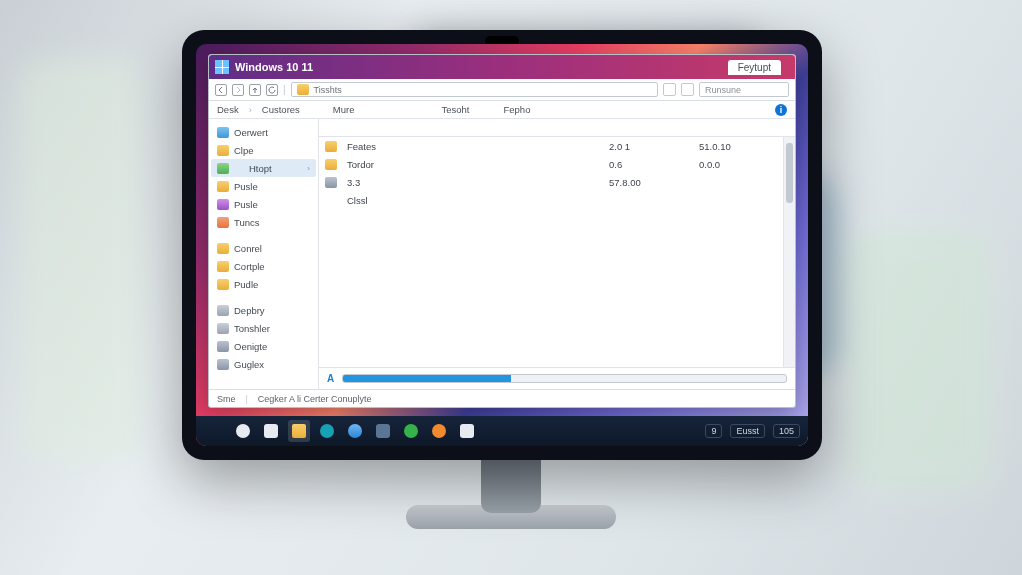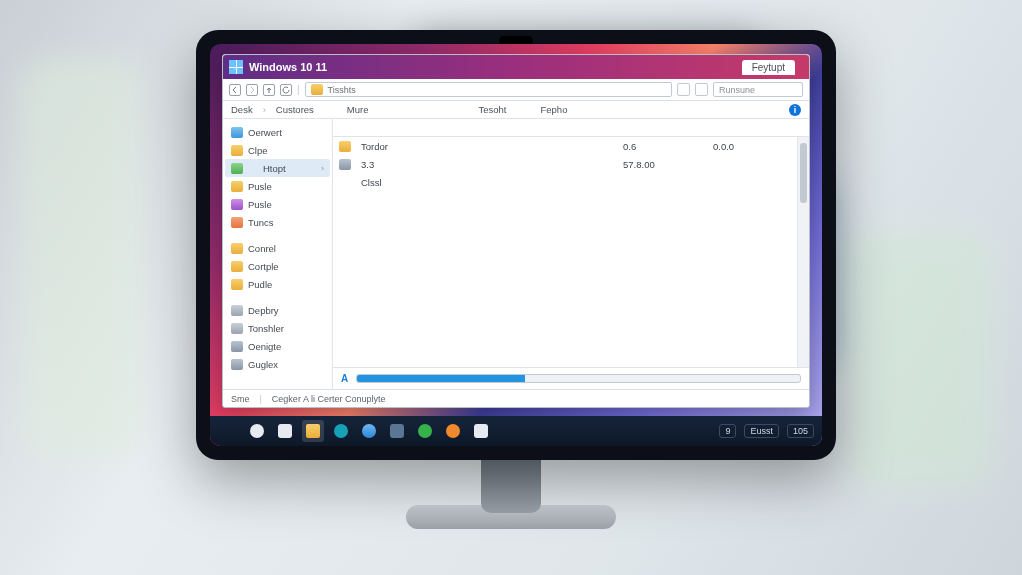--- a/index.html
+++ b/index.html
@@ -11,21 +11,21 @@
   
   .blur-blobs { position:absolute; inset:0; filter:blur(14px); opacity:.5; }
   .blur-blobs div { position:absolute; border-radius:30px; }
   .bb1{left:2%;top:10%;width:12%;height:70%;background:#dfeedd;}
   .bb2{right:3%;top:40%;width:14%;height:45%;background:#cfe8d3;}
   .bb3{right:18%;top:30%;width:10%;height:35%;background:#7aa3bd;}
   .bb4{left:40%;top:5%;width:35%;height:20%;background:#8c9299;}
 
   
   .monitor {
-    position:absolute; left:196px; top:30px; width:640px; height:430px;
+    position:absolute; left:182px; top:30px; width:640px; height:430px;
     background:#0c0f17; border-radius:22px; box-shadow:0 20px 55px rgba(0,0,0,.35);
     padding:14px;
   }
   .monitor::before{
     content:""; position:absolute; left:50%; top:6px; transform:translateX(-50%);
     width:34px; height:10px; background:#000; border-radius:5px;
   }
   .stand-neck{position:absolute;left:50%;top:458px;transform:translateX(-50%);width:60px;height:55px;background:linear-gradient(#6d7680,#9aa2aa);border-radius:0 0 10px 10px;}
   .stand-base{position:absolute;left:50%;top:505px;transform:translateX(-50%);width:210px;height:24px;background:linear-gradient(#c9ced3,#9ba2a9);border-radius:12px;}
 
@@ -224,21 +224,21 @@
         <div class="searchbox">
           <span>Runsune</span>
         </div>
       </div>
 
       <div class="crumbs">
         <span>Desk</span>
         <span class="sep">›</span>
         <span>Custores</span>
         <span style="margin-left:23px">Mure</span>
-        <span style="margin-left:100px">Tesoht</span>
+        <span style="margin-left:77px">Tesoht</span>
         <span style="margin-left:24px">Fepho</span>
         <span class="info-icon">i</span>
       </div>
 
       <div class="body">
 
         <div class="sidebar">
           <div class="side-item">
               <span class="si-ico ic-desktop"></span>
               <span>Oerwert</span>
@@ -295,20 +295,26 @@
               <span>Guglex</span>
             </div>
         </div>
 
         <div class="main">
           <div class="cols">
             <span></span>
             <span style="visibility:hidden">Name</span>
             <span></span>
               <span></span>
+          </div>
+          <div class="row">
+            <span class="r-ico ic-folder"></span>
+            <span>Feates</span>
+            <span>2.0 1</span>
+            <span>51.0.10</span>
           </div>
           <div class="row">
             <span class="r-ico ic-folder"></span>
             <span>Tordor</span>
             <span>0.6</span>
             <span>0.0.0</span>
           </div>
           <div class="row">
             <span class="r-ico ic-doc"></span>
             <span>3.3</span>

